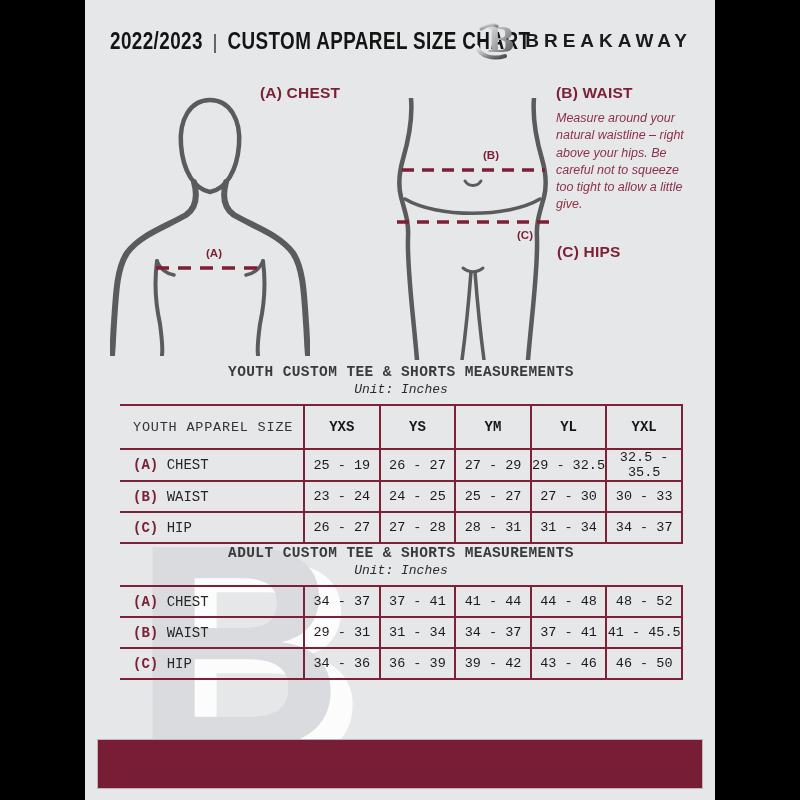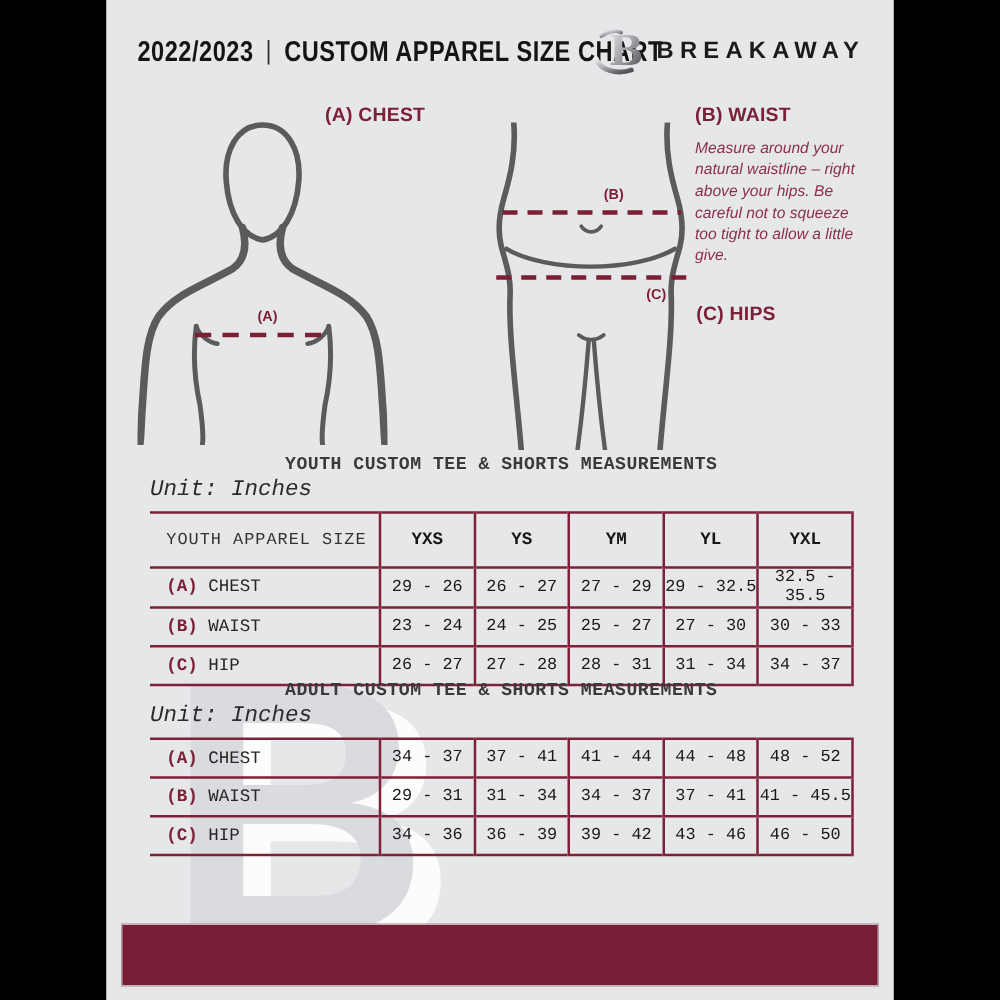--- a/index.html
+++ b/index.html
@@ -50,21 +50,21 @@
   .guide h3{margin:0 0 8px;font-size:15.5px;color:#7c2038;letter-spacing:0.2px;}
   .guide p{
     margin:0;font-style:italic;font-size:12.5px;line-height:1.38;
     color:var(--maroon-text);white-space:pre-line;
   }
   
   .table-block{position:absolute;left:35px;width:562px;z-index:1;font-family:Liberation Mono, monospace;}
   .youth-block{top:364px;}
   .adult-block{top:545px;}
   .tbl-title{text-align:center;font-weight:bold;font-size:14.5px;color:#3a3a3c;letter-spacing:0.4px;}
-  .tbl-unit{font-style:italic;font-size:18px;color:#2c2c2e;margin-top:2px;margin-bottom:7px;}
+  .tbl-unit{text-align:center;font-style:italic;font-size:13px;color:#2c2c2e;margin-top:2px;margin-bottom:7px;}
   table{width:562px;border-collapse:collapse;table-layout:fixed;border-top:2px solid var(--maroon-line);}
   tr{border-bottom:2px solid var(--maroon-line);}
   th,td{padding:0;vertical-align:middle;background:transparent;}
   tr.head-row th{height:44px;}
   tr.data-row td{height:31px;}
   .lbl{text-align:left;padding-left:13px;}
   th.lbl{font-weight:normal;font-size:13.5px;letter-spacing:0.8px;color:#333;}
   td.lbl{font-size:14px;color:#262626;}
   .pre{font-weight:bold;color:#7c2038;}
   .v{border-left:2px solid var(--maroon-line);text-align:center;}
@@ -166,21 +166,21 @@
           <tr class="head-row">
         <th class="lbl">YOUTH APPAREL SIZE</th>
         <th class="v">YXS</th>
         <th class="v">YS</th>
         <th class="v">YM</th>
         <th class="v">YL</th>
         <th class="v">YXL</th>
       </tr>
       <tr class="data-row">
         <td class="lbl"><span class="pre">(A)</span> <span>CHEST</span></td>
-        <td class="v">29 - 26</td>
+        <td class="v">25 - 19</td>
         <td class="v">26 - 27</td>
         <td class="v">27 - 29</td>
         <td class="v">29 - 32.5</td>
         <td class="v">32.5 - 35.5</td>
       </tr>
       <tr class="data-row">
         <td class="lbl"><span class="pre">(B)</span> <span>WAIST</span></td>
         <td class="v">23 - 24</td>
         <td class="v">24 - 25</td>
         <td class="v">25 - 27</td>

